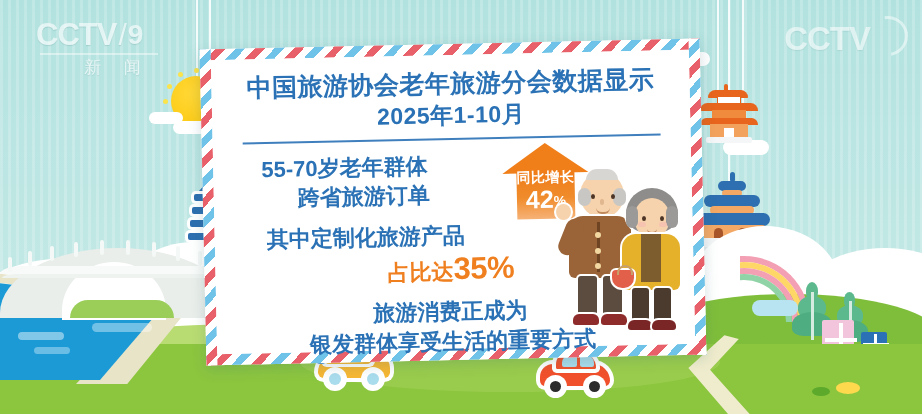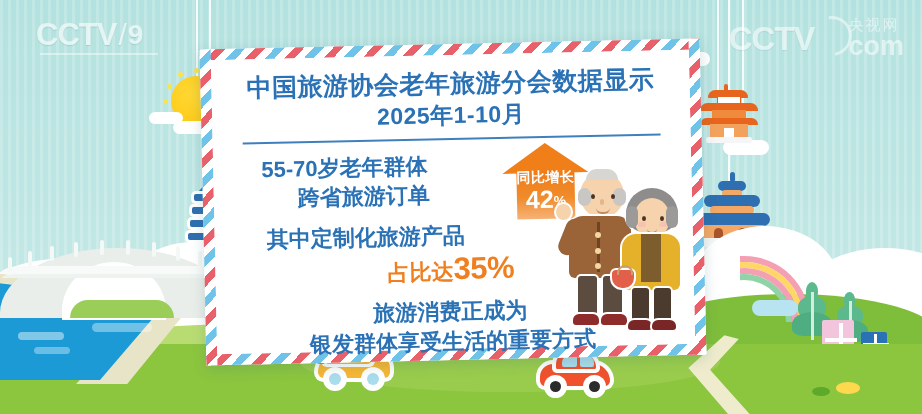--- a/index.html
+++ b/index.html
@@ -532,24 +532,21 @@
     </div>
   </div>
 
   <div class="cctv13">
     <div class="row1">
       <span class="c-txt">CCTV</span>
       <span class="slash">/</span>
       <span class="num">9</span>
     </div>
     <div class="hr"></div>
+    <div class="row2">新 闻</div>
   </div>
 
   <div class="cctvcom">
     <span class="big">CCTV</span>
     <span class="arc"></span>
-    <span class="rightstack">
-      <span class="cn">央视网</span>
-      <span class="dotcom">com</span>
-    </span>
   </div>
 
 </div>
 
 </body></html>

